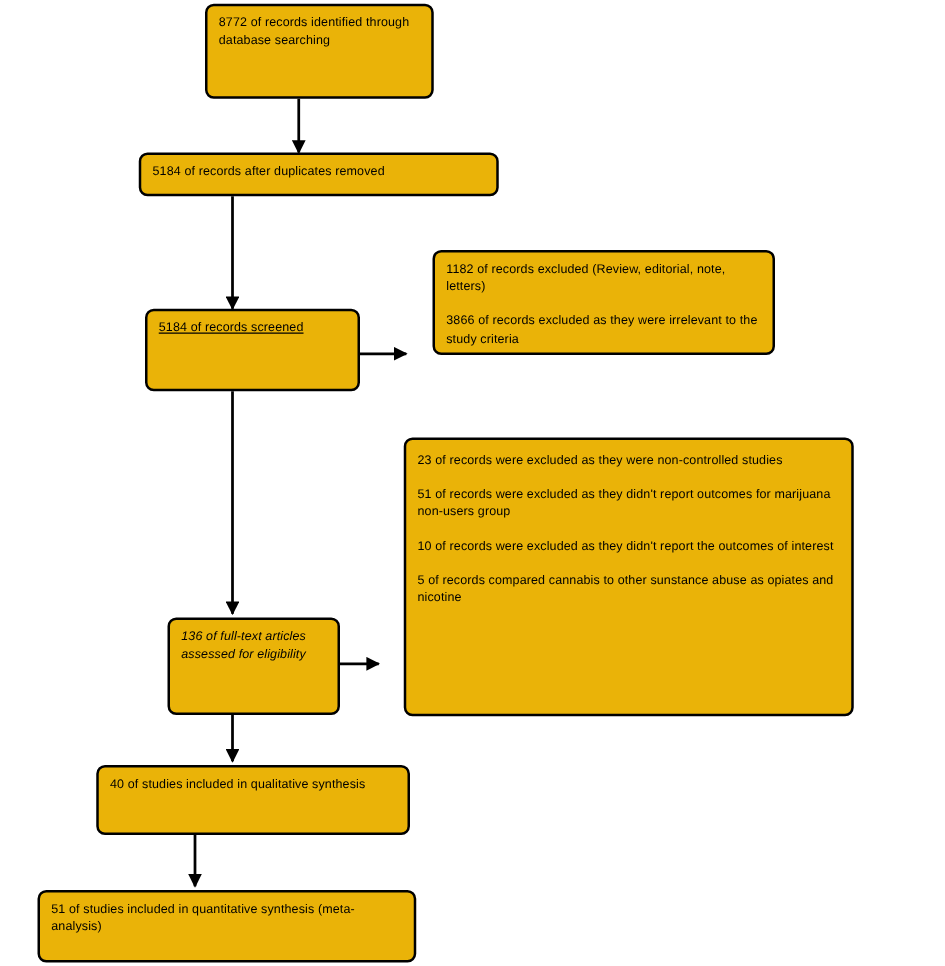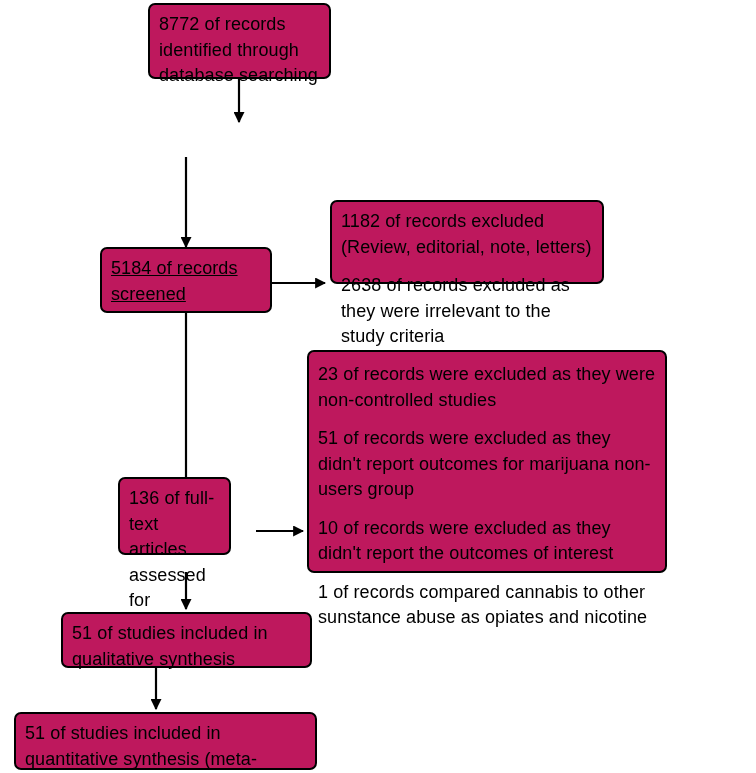--- a/index.html
+++ b/index.html
@@ -17,26 +17,27 @@
     width: 756px;
     height: 773px;
     background: #ffffff;
     overflow: hidden;
   }
   .node {
     position: absolute;
     box-sizing: border-box;
     border: 2px solid #000000;
     border-radius: 7px;
-    background: #be185d;
+    background: #eab308;
     padding: 7px 9px 6px 9px;
-    font-size: 18px;
+    font-size: 10px;
     line-height: 1.42;
     letter-spacing: 0.1px;
     color: #000000;
+    margin-left: 16px;
   }
   .node p {
     margin: 0;
   }
   .node p + p {
     margin-top: 13px;
   }
   .edges {
     position: absolute;
     left: 0;
@@ -72,42 +73,45 @@
       <line x1="186" y1="572" x2="186" y2="609" marker-end="url(#arrow)"></line>
 
       <line x1="156" y1="668" x2="156" y2="709" marker-end="url(#arrow)"></line>
     </g>
   </svg>
 
   <div class="node" style="left:148px; top:3px; width:183px; height:76px;">
     <p>8772 of records identified through database searching</p>
   </div>
 
+  <div class="node" style="left:95px; top:122px; width:288px; height:35px;">
+    <p>5184 of records after duplicates removed</p>
+  </div>
 
   <div class="node" style="left:100px; top:247px; width:172px; height:66px;text-decoration:underline;">
     <p>5184 of records screened</p>
   </div>
 
   <div class="node" style="left:330px; top:200px; width:274px; height:84px;">
     <p>1182 of records excluded (Review, editorial, note, letters)</p>
-    <p>2638 of records excluded as they were irrelevant to the study criteria</p>
+    <p>3866 of records excluded as they were irrelevant to the study criteria</p>
   </div>
 
-  <div class="node" style="left:118px; top:477px; width:113px; height:78px;">
+  <div class="node" style="left:118px; top:494px; width:138px; height:78px;font-style:italic;">
     <p>136 of full-text articles assessed for eligibility</p>
   </div>
 
   <div class="node" style="left:307px; top:350px; width:360px; height:223px; padding-top:10px;">
     <p>23 of records were excluded as they were non-controlled studies</p>
     <p>51 of records were excluded as they didn't report outcomes for marijuana non-users group</p>
     <p>10 of records were excluded as they didn't report the outcomes of interest</p>
-    <p>1 of records compared cannabis to other sunstance abuse as opiates and nicotine</p>
+    <p>5 of records compared cannabis to other sunstance abuse as opiates and nicotine</p>
   </div>
 
   <div class="node" style="left:61px; top:612px; width:251px; height:56px;">
-    <p>51 of studies included in qualitative synthesis</p>
+    <p>40 of studies included in qualitative synthesis</p>
   </div>
 
   <div class="node" style="left:14px; top:712px; width:303px; height:58px;">
     <p>51 of studies included in quantitative synthesis (meta-analysis)</p>
   </div>
 
 </div>
 
 </body></html>

